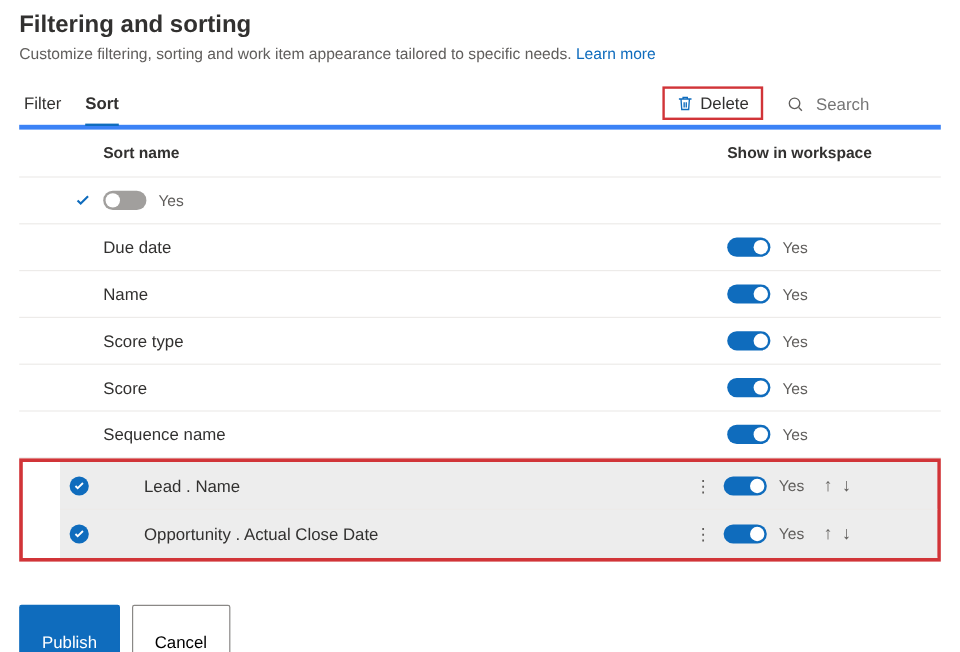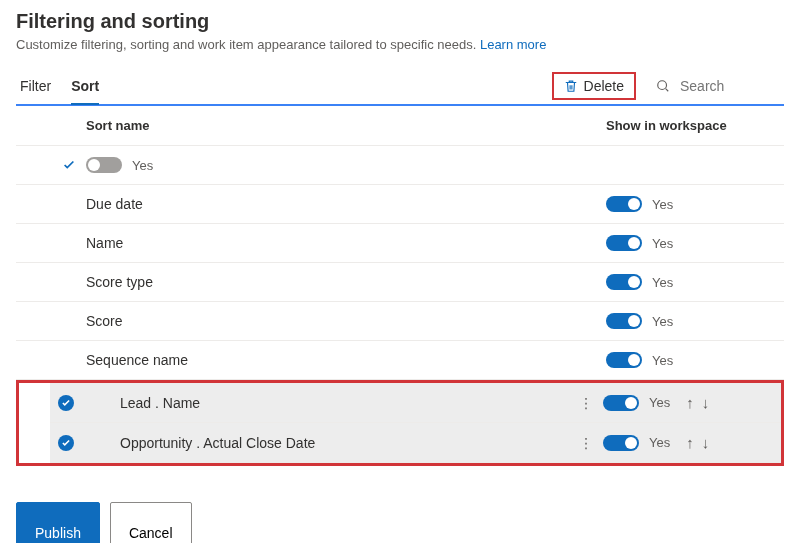--- a/index.html
+++ b/index.html
@@ -8,30 +8,30 @@
     font-family: "Segoe UI", -apple-system, sans-serif;
     font-size: 14px;
     color: #323130;
     background: #fff;
     width: 800px;
   }
   .page { padding: 10px 16px 16px 16px; }
   .title { font-size: 20px; font-weight: 600; margin: 0 0 4px 0; }
   .subtitle { font-size: 13px; color: #605e5c; margin-bottom: 18px; }
   .link { color: #0f6cbd; cursor: pointer; }
-  .top-row { display: flex; align-items: flex-end; border-bottom: 2px solid #3b82f6; }
+  .top-row { display: flex; align-items: flex-end; border-bottom: 4px solid #3b82f6; }
   .tabs { display: flex; gap: 20px; padding-left: 4px; }
   .tab { padding: 8px 0 10px 0; font-size: 14px; cursor: pointer; position: relative; }
   .tab.active { font-weight: 600; }
   .tab.active::after {
     content: ""; position: absolute; left: 0; right: 0; bottom: -1px;
     height: 2px; background: #0f6cbd;
   }
   .spacer { flex: 1; }
-  .toolbar-right { display: flex; align-items: center; padding-bottom: 4px; gap: 0; }
+  .toolbar-right { display: flex; align-items: flex-end; padding-bottom: 4px; gap: 0; }
   .delete-grp {
     display: flex; align-items: center; gap: 6px;
     border: 2px solid #d13438; padding: 4px 10px;
     cursor: pointer; color: #323130;
   }
   .del-icon { width: 14px; height: 14px; }
   .search-grp { display: flex; align-items: center; gap: 8px; margin-left: 14px; padding: 4px 6px; }
   .search-icon { width: 14px; height: 14px; color: #605e5c; }
   .search-input {
     border: none; outline: none; font-size: 14px; width: 100px;

